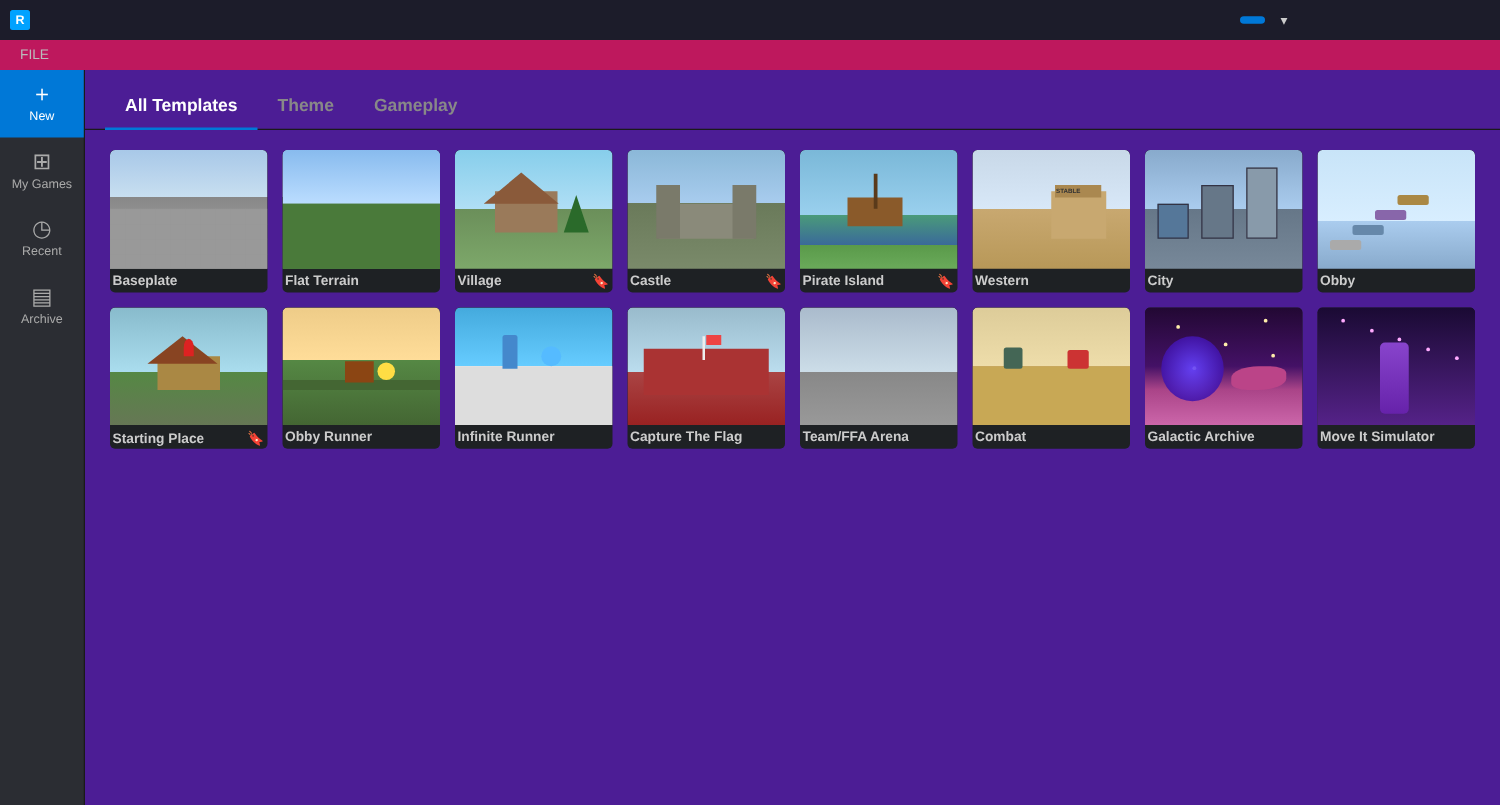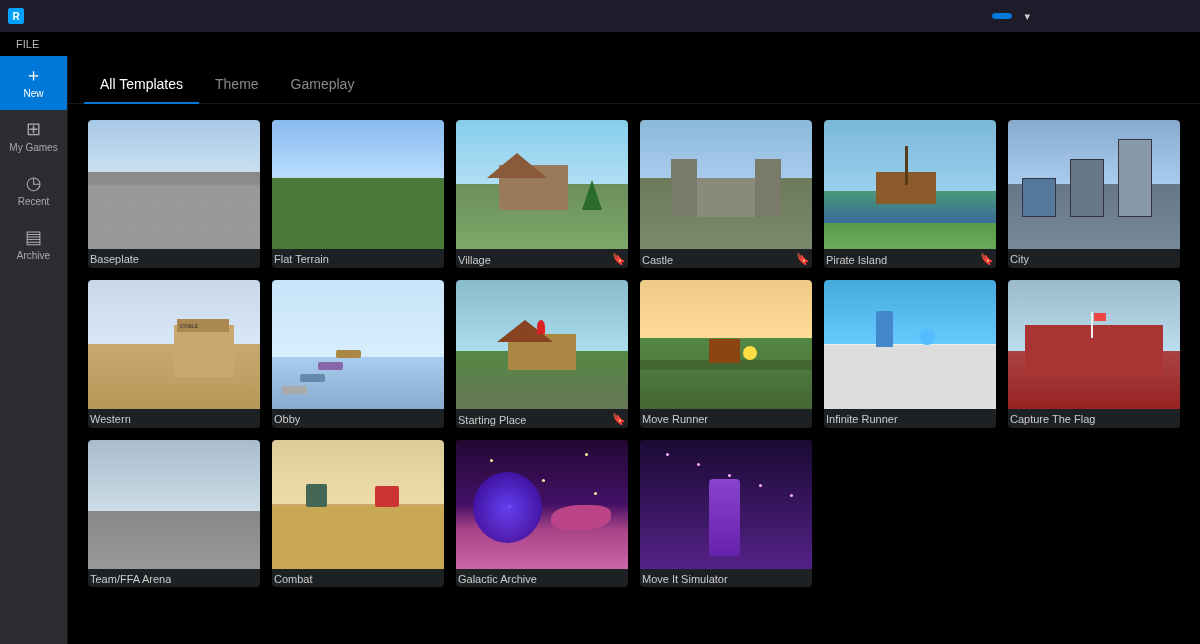--- a/index.html
+++ b/index.html
@@ -75,21 +75,21 @@
       font-size: 11px;
       color: #ccc;
       display: flex;
       align-items: center;
       gap: 4px;
     }
 
     
     .menubar {
       height: 24px;
-      background: #000000;
+      background: #be185d;
       display: flex;
       align-items: center;
       padding: 0 8px;
       flex-shrink: 0;
     }
     .menubar-item {
       font-size: 11px;
       color: #bbb;
       padding: 0 8px;
       cursor: pointer;
@@ -134,24 +134,25 @@
     }
     .sidebar-label {
       font-size: 10px;
       text-align: center;
       line-height: 1.2;
     }
 
     
     .content {
       flex: 1;
-      background: #000000;
+      background: #4c1d95;
       display: flex;
       flex-direction: column;
       overflow: hidden;
+      font-weight: bold;
     }
 
     
     .tabs {
       display: flex;
       align-items: flex-end;
       padding: 0 16px;
       border-bottom: 1px solid #1a1a1a;
       flex-shrink: 0;
       height: 48px;
@@ -174,21 +175,21 @@
       flex: 1;
       overflow-y: auto;
       padding: 16px 20px;
     }
     .templates-container::-webkit-scrollbar { width: 6px; }
     .templates-container::-webkit-scrollbar-track { background: #1e2124; }
     .templates-container::-webkit-scrollbar-thumb { background: #555; border-radius: 3px; }
 
     .templates-grid {
       display: grid;
-      grid-template-columns: repeat(6, 1fr);
+      grid-template-columns: repeat(8, 1fr);
       gap: 12px;
     }
 
     .template-item {
       display: flex;
       flex-direction: column;
       cursor: pointer;
       border-radius: 4px;
       overflow: hidden;
       background: #1e2124;
@@ -418,41 +419,41 @@
                 <div style="position: absolute; bottom: 35%; left: 30%; width: 35%; height: 25%; background: rgb(138, 90, 42);"></div>
                 <div style="position: absolute; bottom: 50%; left: 47%; width: 3px; height: 30%; background: rgb(90, 58, 26);"></div>
               </div>
             </div>
             <div class="template-label-row">
               <span class="template-name">Pirate Island</span>
               <span class="template-bookmark">🔖</span>
             </div>
           </div>
           <div class="template-item">
+            <div class="template-thumb bg-western">
+              <div class="thumb-content">
+                <div style="position: absolute; bottom: 25%; left: 50%; width: 35%; height: 40%; background: rgb(200, 168, 112);"></div>
+                <div style="position: absolute; bottom: 60%; left: 52%; width: 30%; height: 10%; background: rgb(170, 136, 80);"></div>
+                <div style="position: absolute; bottom: 62%; left: 53%; font-size: 5px; color: rgb(51, 51, 51);">STABLE</div>
+              </div>
+            </div>
+            <div class="template-label-row">
+              <span class="template-name">Western</span>
+            </div>
+          </div>
+          <div class="template-item">
             <div class="template-thumb bg-city">
               <div class="thumb-content">
                 <div style="position: absolute; bottom: 25%; left: 8%; width: 20%; height: 30%; background: rgb(85, 119, 153); border: 1px solid rgb(51, 51, 68);"></div>
                 <div style="position: absolute; bottom: 25%; left: 36%; width: 20%; height: 45%; background: rgb(102, 119, 136); border: 1px solid rgb(51, 51, 68);"></div>
                 <div style="position: absolute; bottom: 25%; left: 64%; width: 20%; height: 60%; background: rgb(136, 154, 170); border: 1px solid rgb(51, 51, 68);"></div>
               </div>
             </div>
             <div class="template-label-row">
               <span class="template-name">City</span>
-            </div>
-          </div>
-          <div class="template-item">
-            <div class="template-thumb bg-western">
-              <div class="thumb-content">
-                <div style="position: absolute; bottom: 25%; left: 50%; width: 35%; height: 40%; background: rgb(200, 168, 112);"></div>
-                <div style="position: absolute; bottom: 60%; left: 52%; width: 30%; height: 10%; background: rgb(170, 136, 80);"></div>
-                <div style="position: absolute; bottom: 62%; left: 53%; font-size: 5px; color: rgb(51, 51, 51);">STABLE</div>
-              </div>
-            </div>
-            <div class="template-label-row">
-              <span class="template-name">Western</span>
             </div>
           </div>
           <div class="template-item">
             <div class="template-thumb bg-obby">
               <div class="thumb-content">
                 <div class="obby-platform" style="bottom: 15px; left: 10px; width: 25px; height: 8px; background: rgb(170, 170, 170);"></div>
                 <div class="obby-platform" style="bottom: 27px; left: 28px; width: 25px; height: 8px; background: rgb(102, 136, 170);"></div>
                 <div class="obby-platform" style="bottom: 39px; left: 46px; width: 25px; height: 8px; background: rgb(136, 102, 170);"></div>
                 <div class="obby-platform" style="bottom: 51px; left: 64px; width: 25px; height: 8px; background: rgb(170, 136, 68);"></div>
               </div>
@@ -476,21 +477,21 @@
           </div>
           <div class="template-item">
             <div class="template-thumb bg-line-runner">
               <div class="thumb-content">
                 <div style="position: absolute; bottom: 30%; left: 0px; right: 0px; height: 8%; background: rgb(68, 102, 51);"></div>
                 <div style="position: absolute; bottom: 36%; left: 40%; width: 18%; height: 18%; background: rgb(139, 69, 19);"></div>
                 <div style="position: absolute; bottom: 38%; left: 60%; width: 14px; height: 14px; background: rgb(255, 221, 68); border-radius: 50%;"></div>
               </div>
             </div>
             <div class="template-label-row">
-              <span class="template-name">Move Runner</span>
+              <span class="template-name">Obby Runner</span>
             </div>
           </div>
           <div class="template-item">
             <div class="template-thumb bg-infinite-runner">
               <div class="thumb-content">
                 <div style="position: absolute; bottom: 0px; left: 0px; right: 0px; height: 50%; background: rgb(221, 221, 221);"></div>
                 <div style="position: absolute; bottom: 48%; left: 30%; width: 10%; height: 28%; background: rgb(68, 136, 204); border-radius: 2px 2px 0px 0px;"></div>
                 <div style="position: absolute; bottom: 50%; left: 55%; width: 16px; height: 16px; background: rgb(85, 187, 255); border-radius: 50%;"></div>
               </div>
             </div>

